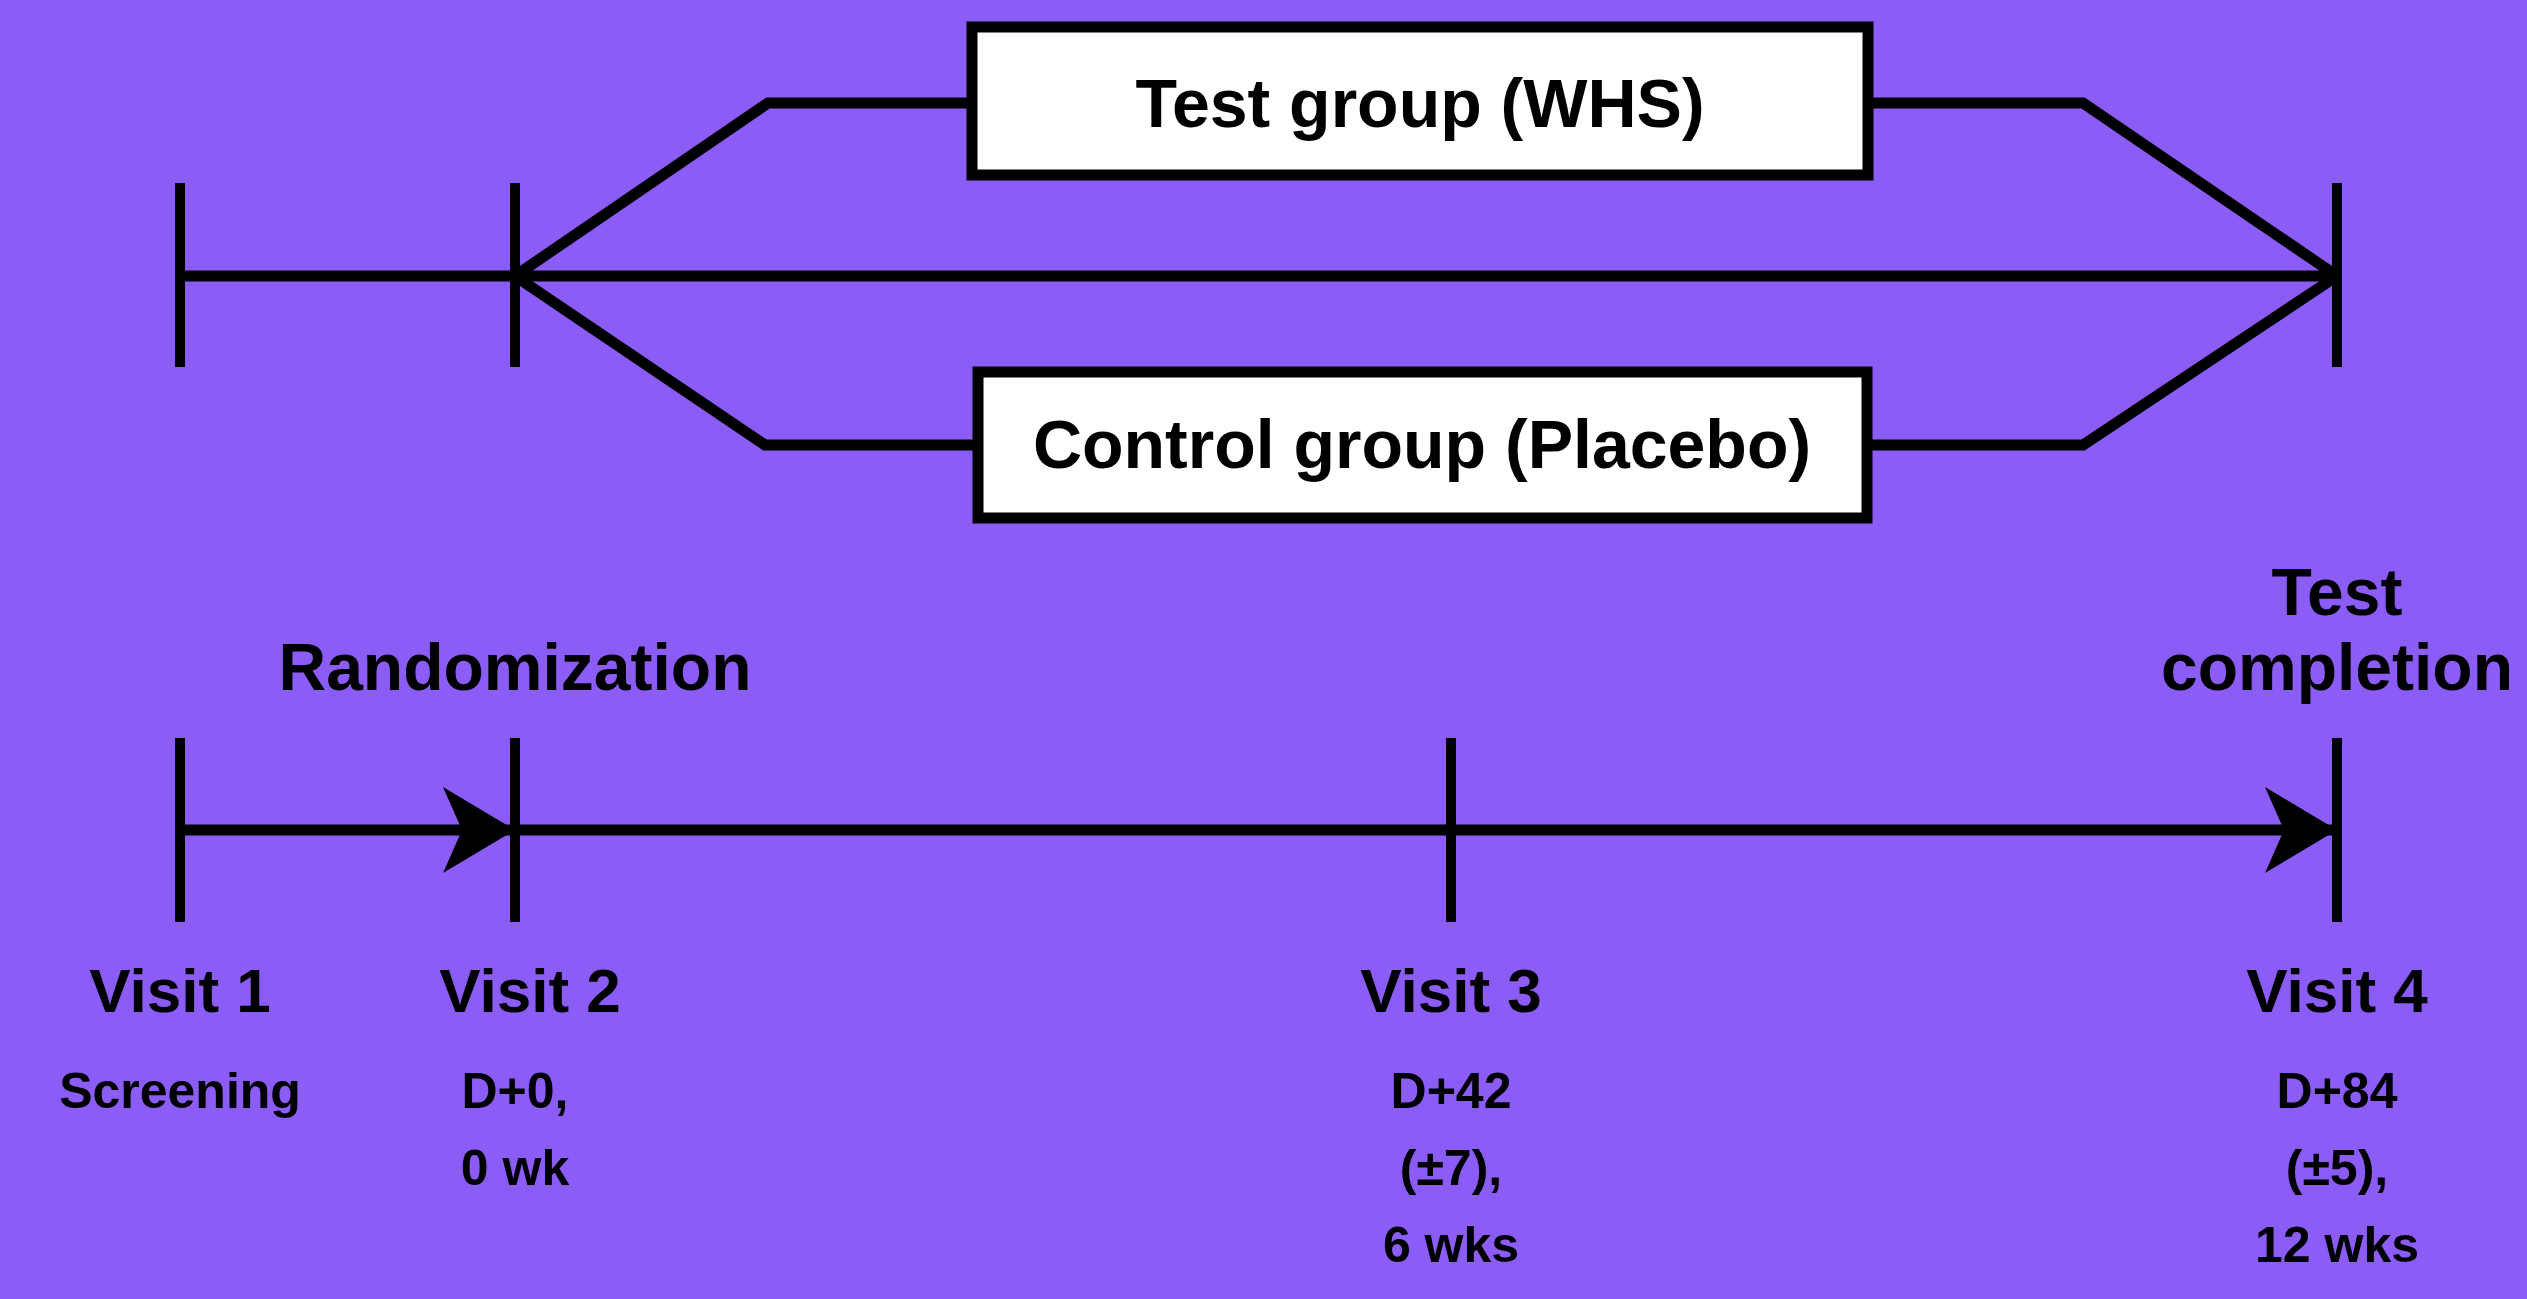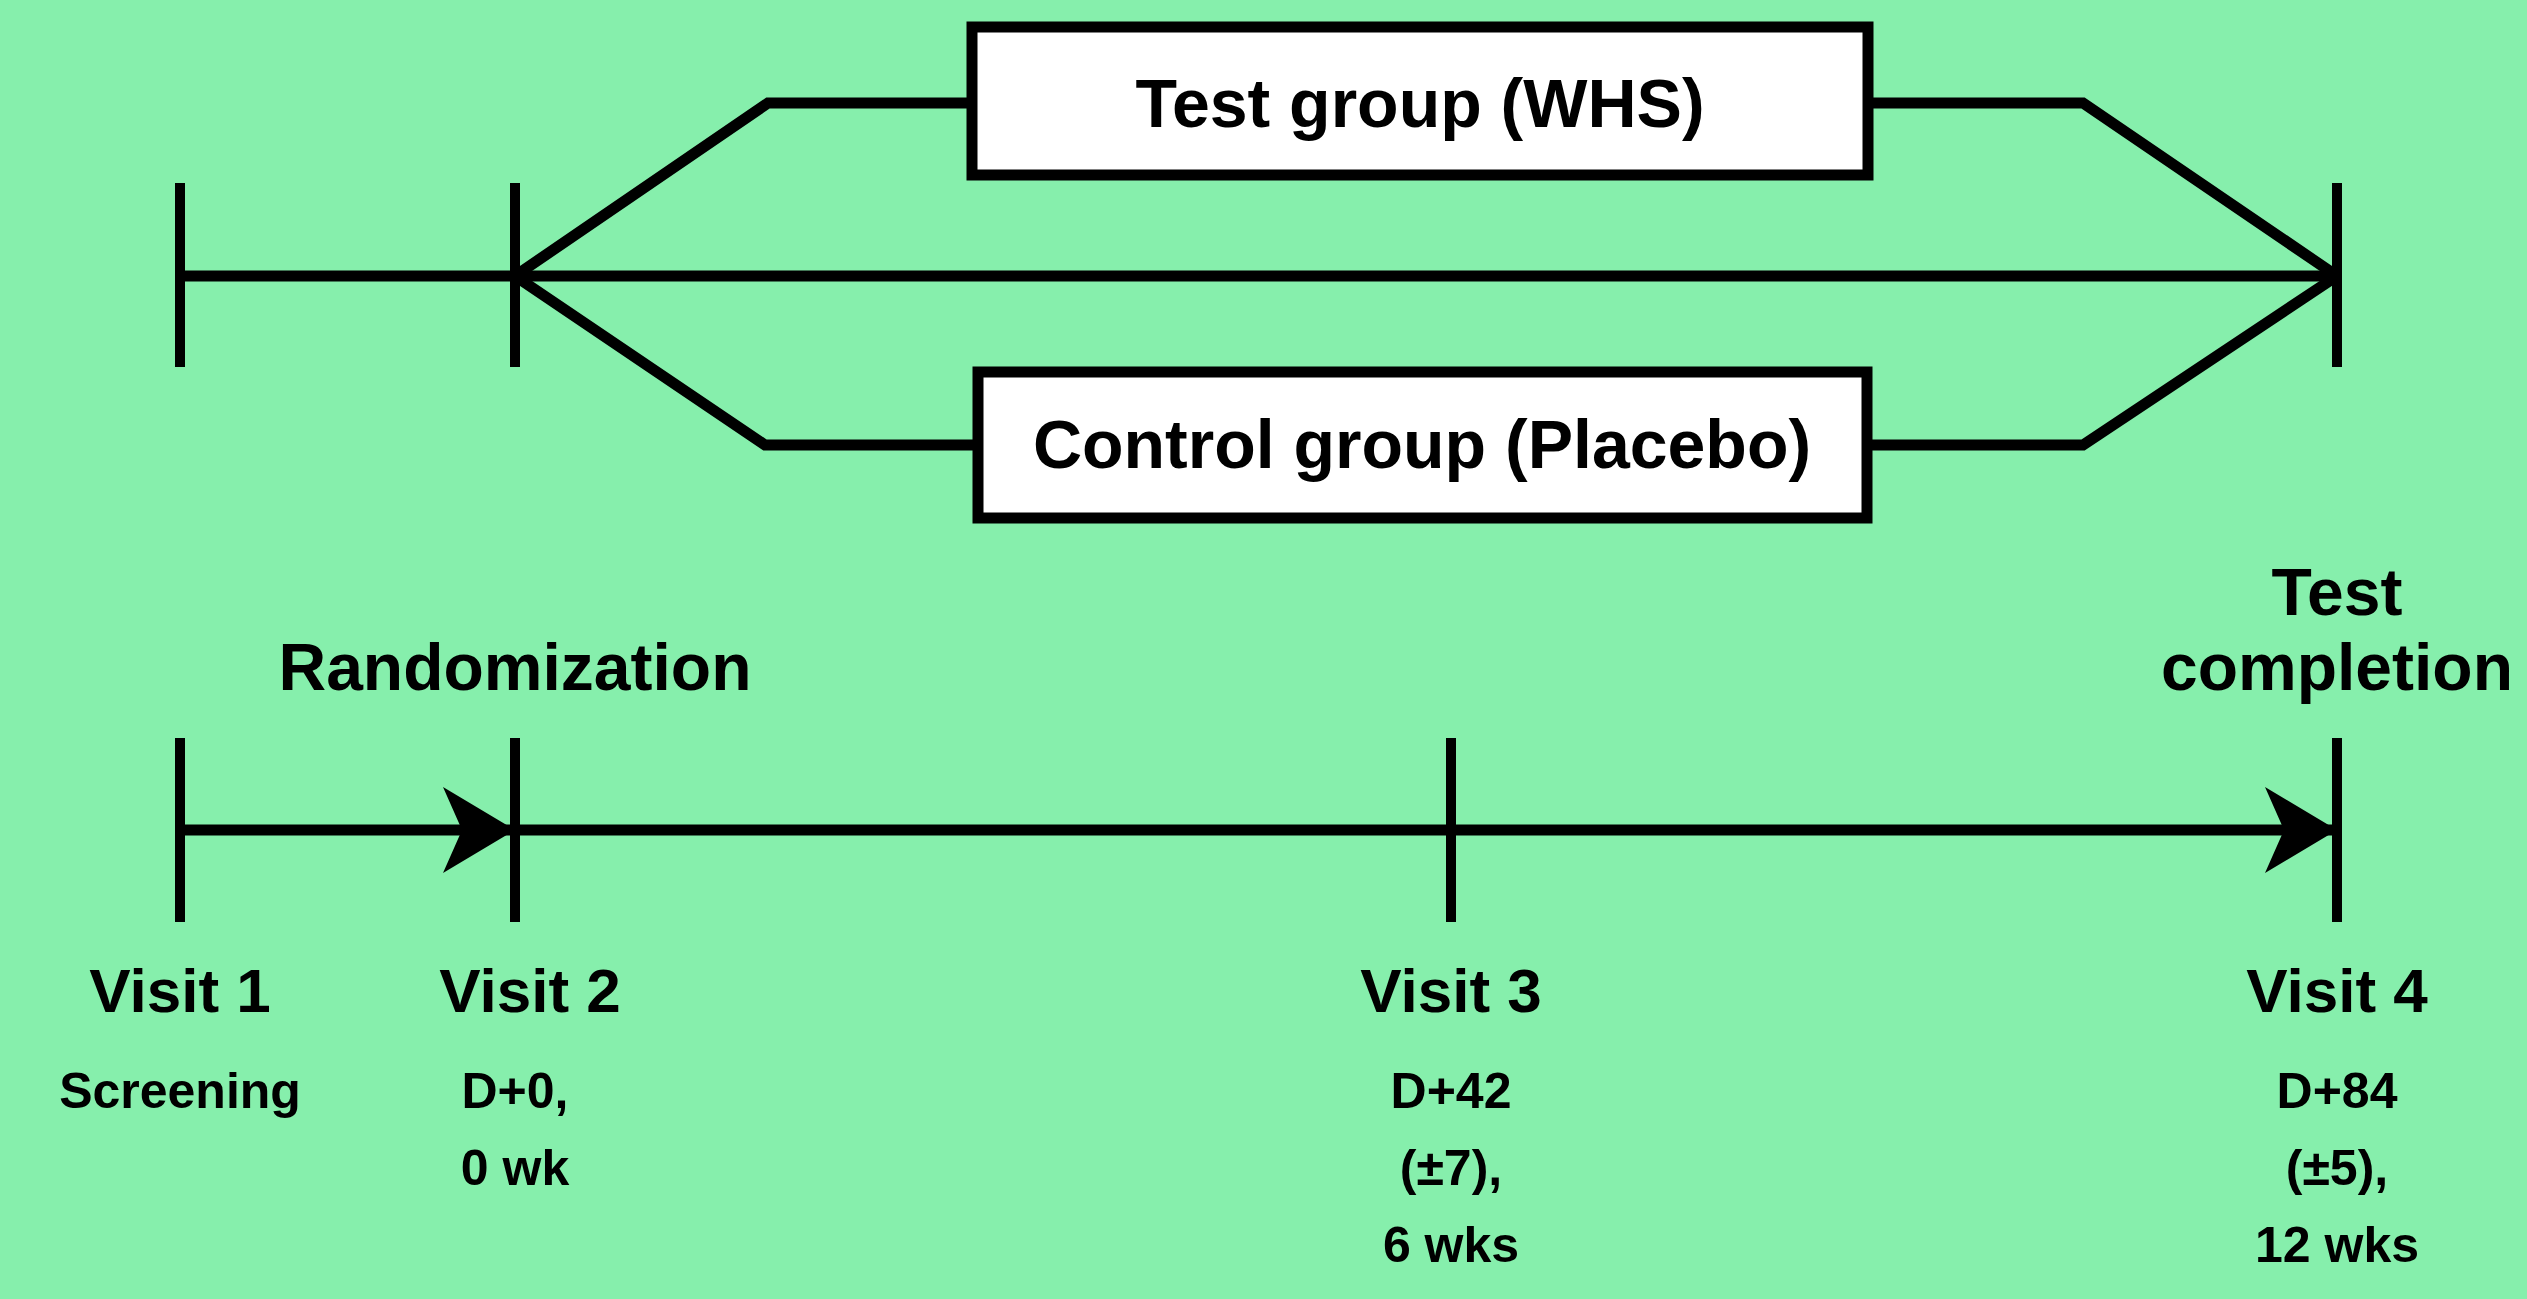--- a/index.html
+++ b/index.html
@@ -11,21 +11,21 @@
   body {
     width: 2527px;
     height: 1299px;
     font-family: "Liberation Sans", sans-serif;
     overflow: hidden;
   }
   #diagram-root {
     position: relative;
     width: 2527px;
     height: 1299px;
-    background: #86efac;
+    background: #8b5cf6;
   }
   svg.figure {
     display: block;
     width: 2527px;
     height: 1299px;
   }
   .stroke {
     stroke: #000000;
     fill: none;
     stroke-linecap: butt;

